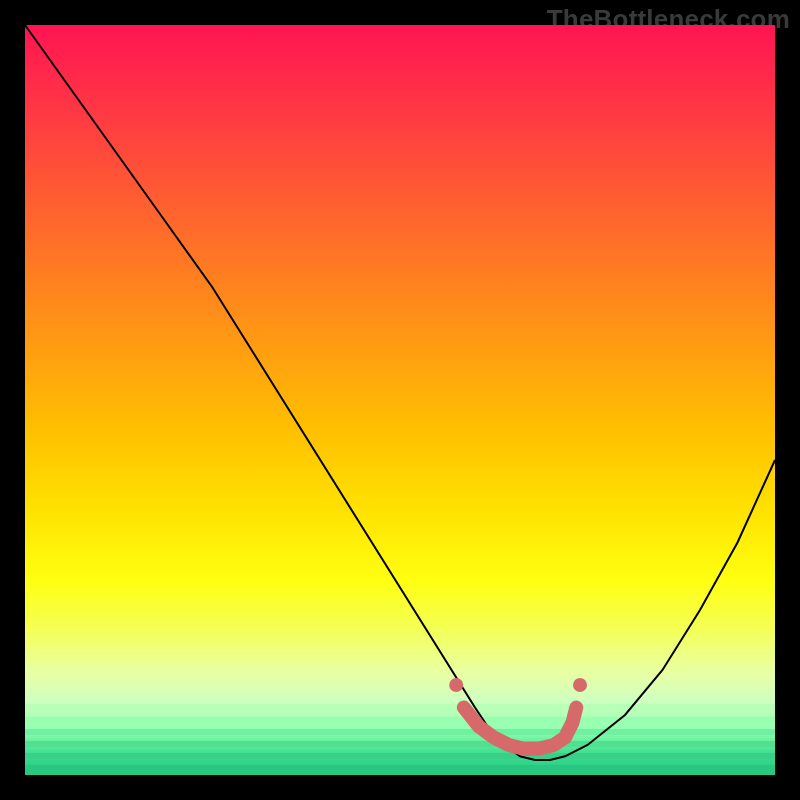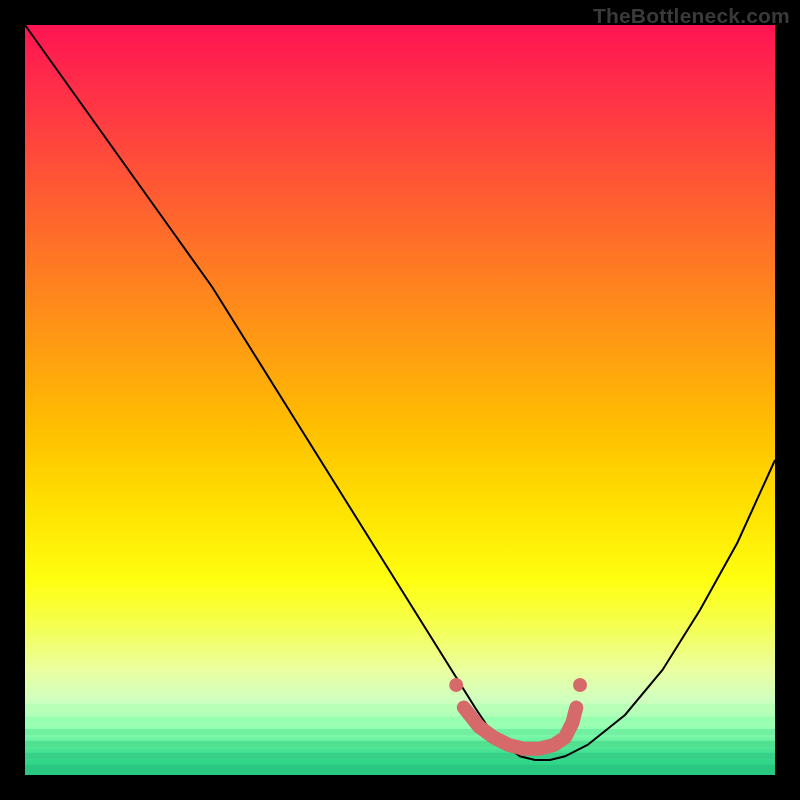--- a/index.html
+++ b/index.html
@@ -43,21 +43,21 @@
   .band {
     position: absolute;
     left: 0;
     width: 100%;
   }
   .watermark {
     position: absolute;
     top: 4px;
     right: 10px;
     color: #3a3a3a;
-    font-size: 21px;
+    font-size: 26px;
     font-weight: 600;
     letter-spacing: 0.2px;
   }
   svg.curve {
     position: absolute;
     left: 0;
     top: 0;
     width: 100%;
     height: 100%;
     overflow: visible;

